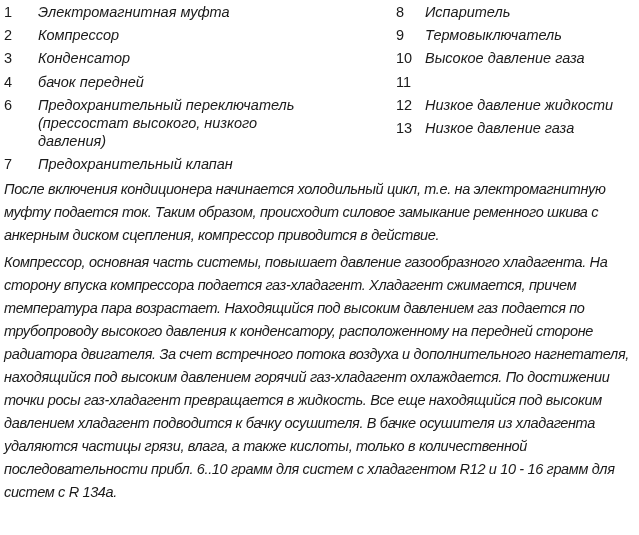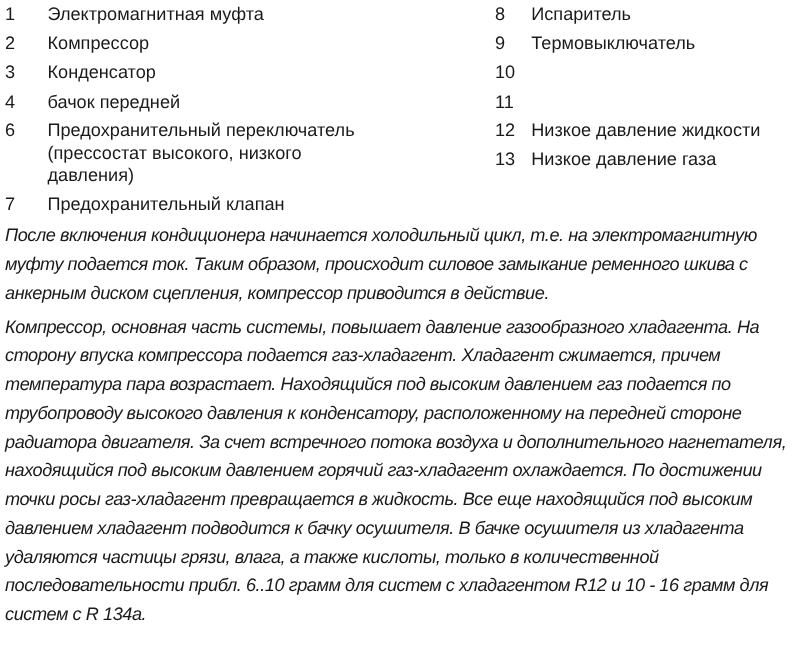--- a/index.html
+++ b/index.html
@@ -36,20 +36,21 @@
     margin-bottom: 5.2px;
   }
   .item .num {
     flex: 0 0 auto;
     width: 34px;
   }
   .col-right .item .num { width: 29px; }
   .item .label {
     flex: 1 1 auto;
     white-space: pre-line;
+    font-style: italic;
   }
   .item.multi .label { line-height: 18px; }
   .paras {
     position: absolute;
     left: 4px;
     top: 178px;
     width: 632px;
     font-size: 14.5px;
     line-height: 23px;
     letter-spacing: -0.35px;
@@ -96,20 +97,21 @@
     <div class="item">
       <span class="num">8</span>
       <span class="label">Испаритель</span>
     </div>
     <div class="item">
       <span class="num">9</span>
       <span class="label">Термовыключатель</span>
     </div>
     <div class="item">
       <span class="num">10</span>
+      <span class="label">Высокое давление газа</span>
     </div>
     <div class="item">
       <span class="num">11</span>
     </div>
     <div class="item">
       <span class="num">12</span>
       <span class="label">Низкое давление жидкости</span>
     </div>
     <div class="item">
       <span class="num">13</span>

